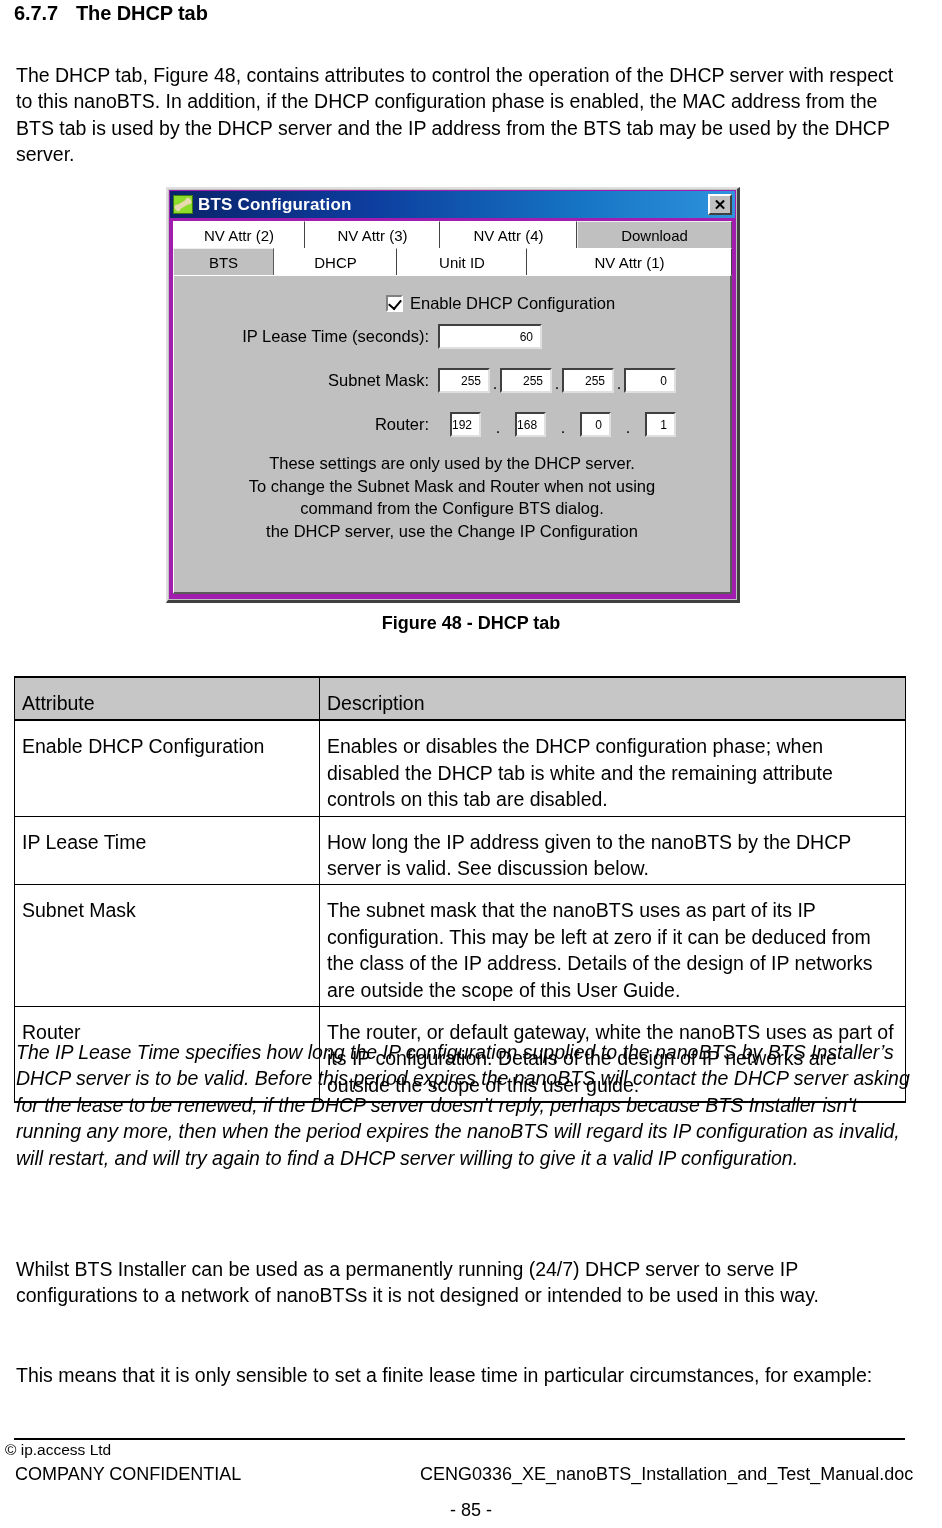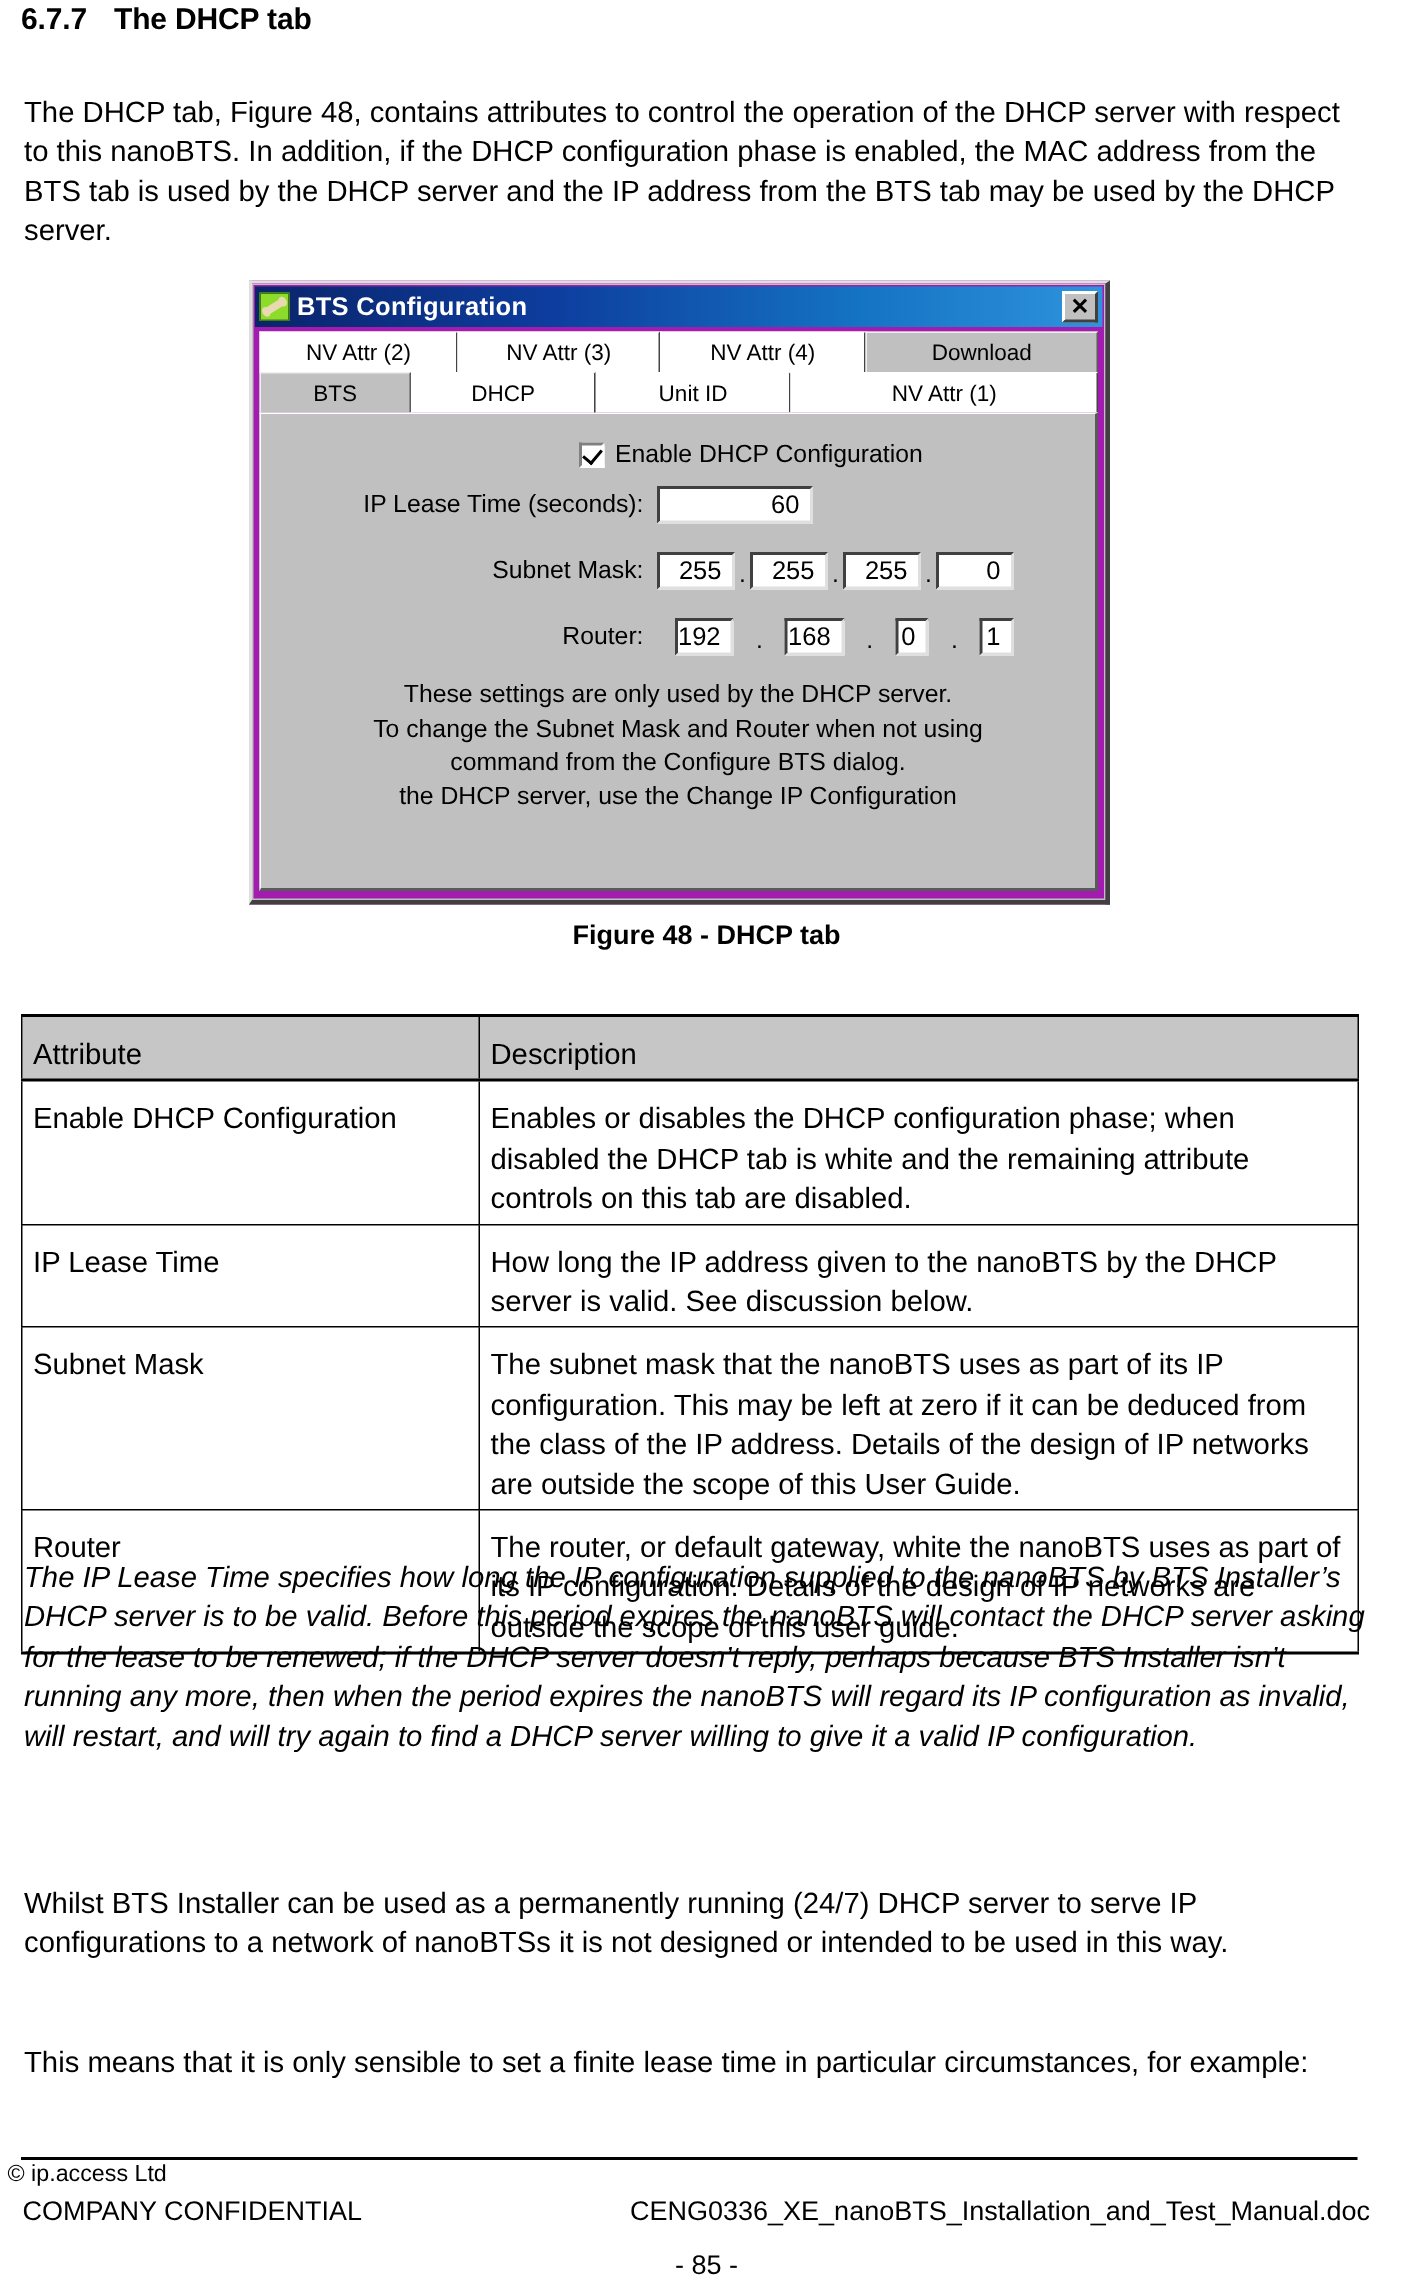--- a/index.html
+++ b/index.html
@@ -258,21 +258,21 @@
     border-top: 2px solid #404040;
     border-left: 2px solid #404040;
     border-right: 2px solid #dfdfdf;
     border-bottom: 2px solid #dfdfdf;
     box-sizing: border-box;
     height: 25px;
     display: flex;
     align-items: center;
     justify-content: flex-end;
     padding-right: 7px;
-    font-size: 17px;
+    font-size: 12px;
     color: #000;
   }
   .tb-lease { width: 104px; }
   .octet { width: 57px; }
   .dot {
     width: 10px;
     text-align: center;
     font-size: 16.5px;
     flex: 0 0 auto;
     align-self: flex-end;

